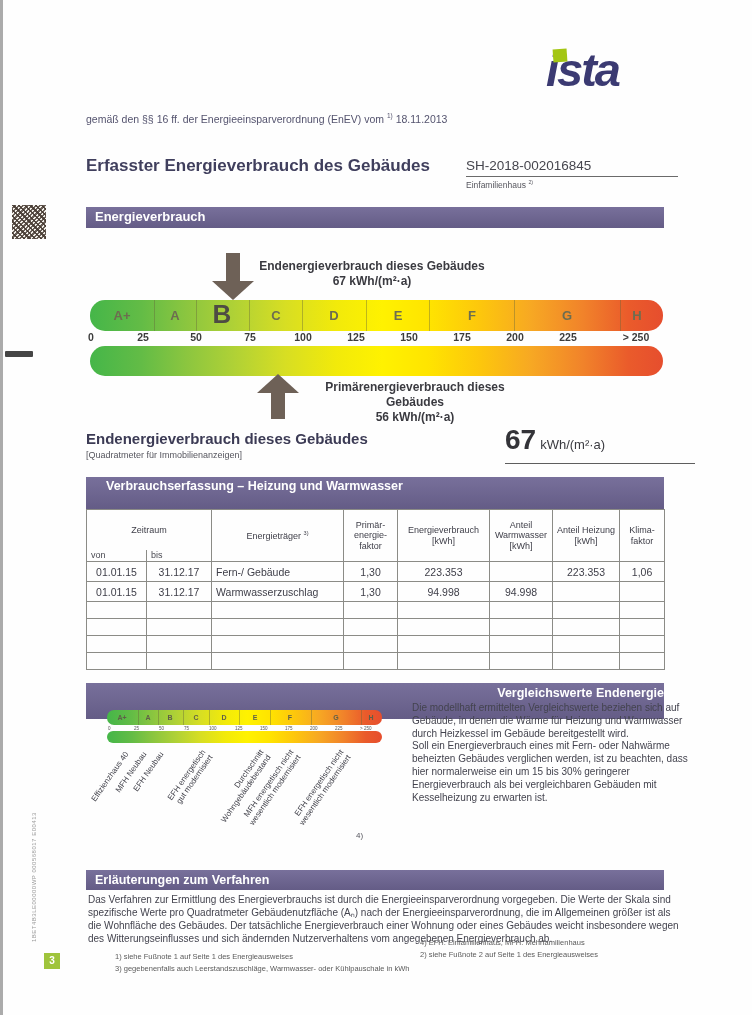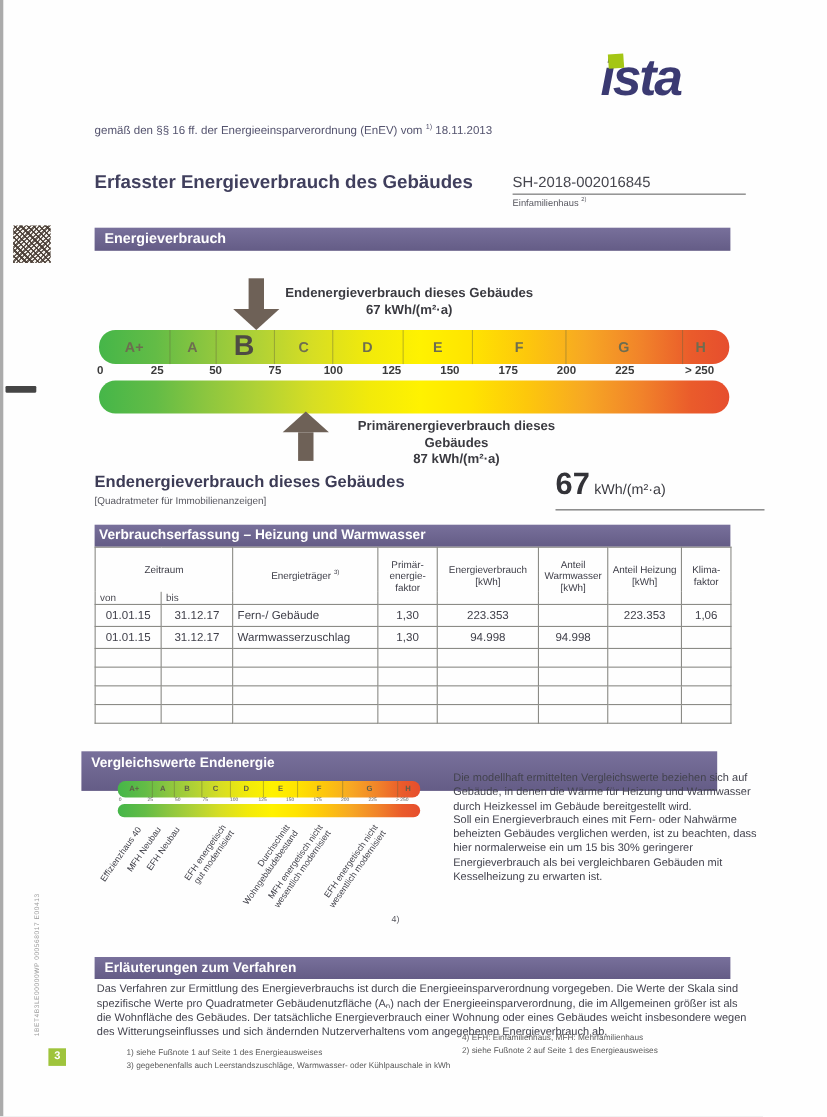--- a/index.html
+++ b/index.html
@@ -26,21 +26,21 @@
   .reg-number{font-size:13.5px;color:#46464e;border-bottom:1.5px solid #6a6a6a;padding-bottom:3px;}
   .reg-label{font-size:8.5px;color:#56565e;margin-top:2px;}
   .datamatrix{left:12px;top:205px;width:34px;height:34px;background-color:#f2efe9;
     background-image:repeating-linear-gradient(45deg,rgba(70,58,50,.9) 0 1.5px,transparent 1.5px 4px),
                      repeating-linear-gradient(-45deg,rgba(70,58,50,.8) 0 1.5px,transparent 1.5px 3px);}
 
   
   .bar{height:21px;background:linear-gradient(#78709b,#645c86);color:#fff;
        font-size:13px;font-weight:600;line-height:20px;padding-left:9px;box-sizing:border-box;}
   .bar1{left:86px;top:207px;width:578px;}
-  .bar2{left:74px;top:683px;width:578px;height:36px;font-size:12.5px;}
+  .bar2{left:86px;top:683px;width:578px;height:36px;font-size:12.5px;text-align:right;}
   .bar3{left:86px;top:870px;width:578px;height:20px;font-size:12.5px;}
 
   
   .scale-grad{background:linear-gradient(90deg,#45b649 0%,#63bc46 9%,#8cc63f 17%,#afd136 25%,
       #d7de23 34%,#f2ea0a 43%,#fff200 51%,#ffe400 59%,#fdc70c 68%,#f7a823 77%,#f1832a 86%,#ea5b2b 94%,#e64e2e 100%);}
   .band-top{left:90px;top:300px;width:573px;height:31px;border-radius:15px;}
   .band-bottom{left:90px;top:346px;width:573px;height:30px;border-radius:15px;}
   .divider{position:absolute;top:0;width:1px;height:100%;background:rgba(100,100,60,.40);}
   .cls{position:absolute;top:0;width:40px;text-align:center;font-size:13px;font-weight:600;
        color:#6d6d50;line-height:31px;}
@@ -63,22 +63,22 @@
   
   .ee-title{left:86px;top:430px;font-size:15px;font-weight:bold;color:#3c3b55;}
   .ee-sub{left:86px;top:450px;font-size:9px;color:#56565e;}
   .ee-value{left:505px;top:424px;width:190px;}
   .ee-num{font-size:28px;font-weight:bold;color:#333338;}
   .ee-unit{font-size:13px;color:#3a3a40;margin-left:4px;}
   .ee-line{left:505px;top:463px;width:190px;border-top:1.5px solid #5e5e5e;height:0;}
 
   
   .vtable-wrap{left:86px;top:477px;width:578px;}
-  .vtable-bar{height:20px;background:linear-gradient(#78709b,#645c86);color:#fff;font-size:12.5px;
-      font-weight:600;line-height:19px;padding-left:4px;box-sizing:border-box;}
+  .vtable-bar{height:32px;background:linear-gradient(#78709b,#645c86);color:#fff;font-size:12.5px;
+      font-weight:600;line-height:19px;padding-left:20px;box-sizing:border-box;}
   table.vtable{width:578px;border-collapse:collapse;table-layout:fixed;font-size:10px;color:#3e3e48;}
   .vtable th,.vtable td{border:1px solid #8b8b86;padding:1px 2px;text-align:center;font-weight:normal;box-sizing:border-box;}
   .vtable thead th{font-size:9px;line-height:1.15;vertical-align:middle;height:40px;}
   .th-zeitraum{border-bottom:none !important;vertical-align:middle;}
   .vonbis td{border-top:none !important;font-size:9px;height:12px;padding:0 4px 1px;text-align:left;color:#4a4a52;}
   .vtable tbody td{height:20px;font-size:10.5px;}
   .vtable tbody tr.empty td{height:17px;}
   .cell-left{text-align:left !important;padding-left:4px !important;}
 
   
@@ -187,21 +187,21 @@
   </div>
 
   <div class="abs band-bottom scale-grad"></div>
 
   <div class="abs arrow arrow-up">
     <div class="head"></div>
     <div class="shaft"></div>
   </div>
   <div class="abs scale-caption cap-prim">
     <div>Primärenergieverbrauch dieses Gebäudes</div>
-    <div>87 kWh/(m²·a)</div>
+    <div>56 kWh/(m²·a)</div>
   </div>
 
   <div class="abs ee-title">Endenergieverbrauch dieses Gebäudes</div>
   <div class="abs ee-sub">[Quadratmeter für Immobilienanzeigen]</div>
   <div class="abs ee-value">
     <span class="ee-num">67</span><span class="ee-unit">kWh/(m²·a)</span>
   </div>
   <div class="abs ee-line"></div>
 
   <div class="abs vtable-wrap">

